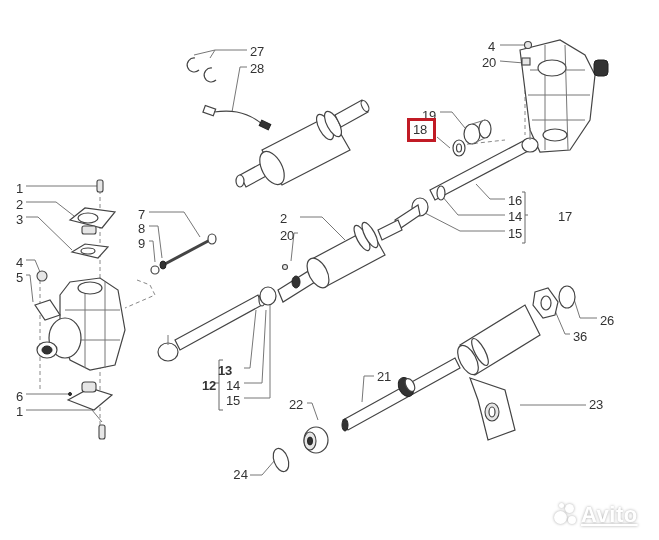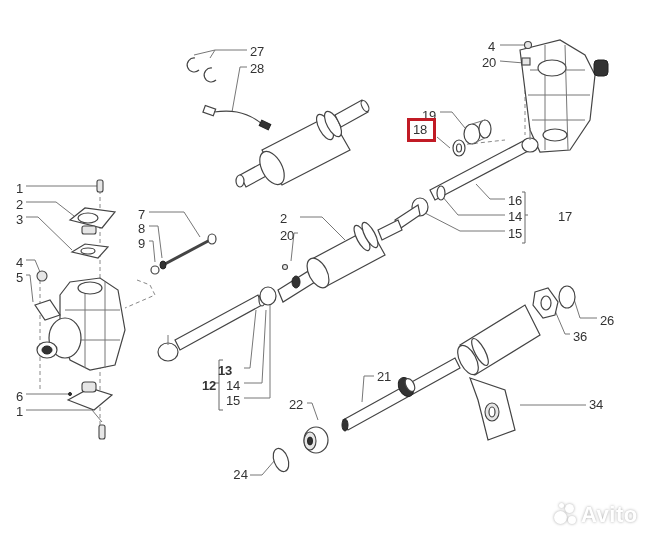--- a/index.html
+++ b/index.html
@@ -15,21 +15,21 @@
     .lbl { position: absolute; font-size: 13px; color: #333; line-height: 13px;
            letter-spacing: -0.3px; white-space: nowrap; }
     .highlight { position: absolute; left: 407px; top: 118px; width: 29px; height: 24px;
                  border: 3px solid #c11b25; box-sizing: border-box; }
     .watermark { position: absolute; left: 553px; top: 500px; height: 30px; display: flex;
                  align-items: center; gap: 2px; }
     .wm-dots { position: relative; width: 26px; height: 26px; }
     .wm-dots span { position: absolute; border-radius: 50%; background: #ffffff;
                     box-shadow: 0 0 3px rgba(0,0,0,0.35); }
     .wm-text { font-size: 22px; font-weight: bold; color: #ffffff;
-               text-shadow: 0 0 3px rgba(0,0,0,0.35); letter-spacing: 0.5px; }
+               text-shadow: 0 0 3px rgba(0,0,0,0.35); letter-spacing: 0.5px; text-decoration: underline; }
   </style>
 </head>
 <body>
 
 <svg id="diagram" viewBox="0 0 659 540" xmlns="http://www.w3.org/2000/svg">
 
   <g>
 
     <polyline class="leader" points="247,50 215,50 210,58"></polyline>
     <line class="leader" x1="215" y1="50" x2="194" y2="55"></line>
@@ -256,21 +256,21 @@
     <div class="lbl" style="left: 16px; top: 271px;">5</div>
     <div class="lbl" style="left: 600px; top: 314px;">26</div>
     <div class="lbl" style="left: 573px; top: 330px;">36</div>
     <div class="lbl" style="left: 218px; top: 364px; font-weight: bold;">13</div>
     <div class="lbl" style="left: 202px; top: 379px; font-weight: bold;">12</div>
     <div class="lbl" style="left: 226px; top: 379px;">14</div>
     <div class="lbl" style="left: 226px; top: 394px;">15</div>
     <div class="lbl" style="left: 377px; top: 370px;">21</div>
     <div class="lbl" style="left: 16px; top: 390px;">6</div>
     <div class="lbl" style="left: 289px; top: 398px;">22</div>
-    <div class="lbl" style="left: 589px; top: 398px;">34</div>
+    <div class="lbl" style="left: 589px; top: 398px;">23</div>
     <div class="lbl" style="left: 16px; top: 405px;">1</div>
     <div class="lbl" style="left: 233px; top: 469px; font-family: Liberation Mono, monospace;">24</div>
   </div>
 
 <div class="highlight"></div>
 
 <div class="watermark">
   <div class="wm-dots">
     <span style="left:1px;top:9px;width:13px;height:13px;"></span>
     <span style="left:12px;top:2px;width:9px;height:9px;"></span>

